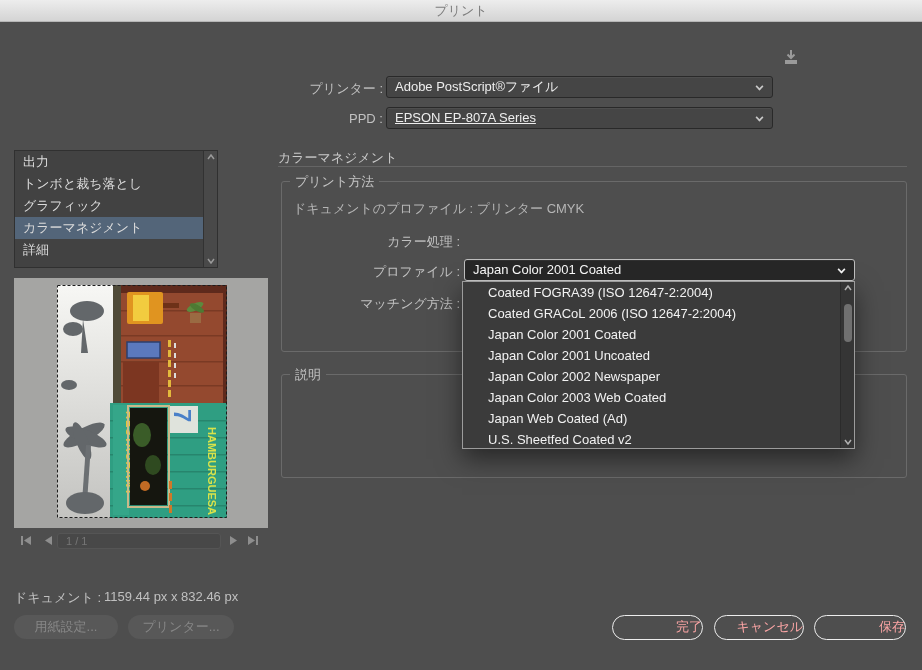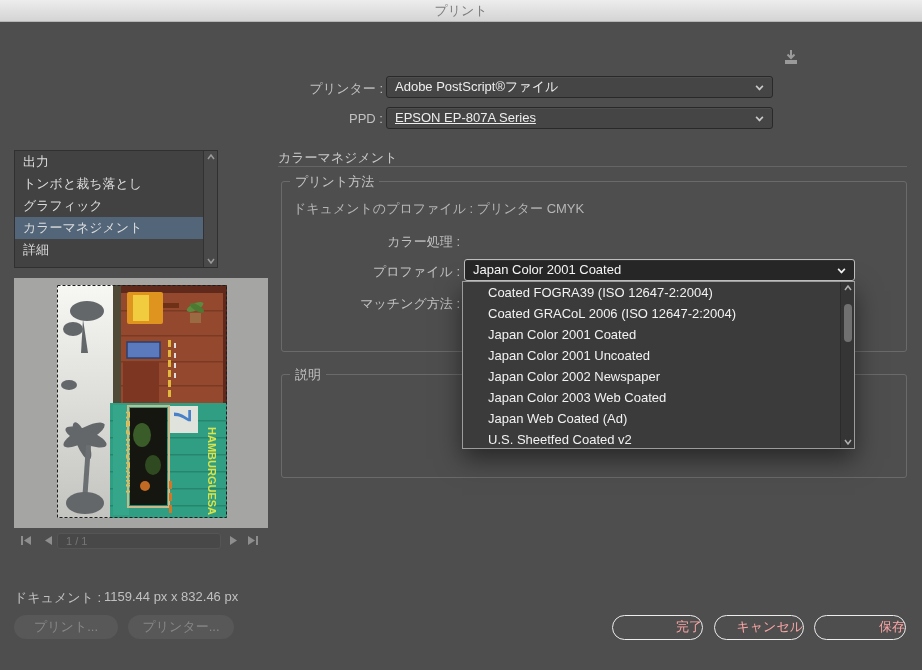--- a/index.html
+++ b/index.html
@@ -261,19 +261,19 @@
       <svg width="8" height="6" style="top:3px;" viewBox="0 0 8 6">
           <path d="M1 5 L4 1 L7 5" stroke="#b0b0b0" stroke-width="1.5" fill="none"></path>
         </svg>
       <div class="pop-thumb"></div>
       <svg width="8" height="6" style="bottom:3px;" viewBox="0 0 8 6">
           <path d="M1 1 L4 5 L7 1" stroke="#b0b0b0" stroke-width="1.5" fill="none"></path>
         </svg>
     </div>
   </div>
 
-  <div class="btn-disabled" style="left:14px;width:104px;">プリント...</div>
+  <div class="btn-disabled" style="left:14px;width:104px;">用紙設定...</div>
   <div class="btn-disabled" style="left:128px;width:106px;">プリンター...</div>
   <div class="btn-outline" style="left:612px;width:91px;">完了</div>
   <div class="btn-outline" style="left:714px;width:90px;">キャンセル</div>
   <div class="btn-outline" style="left:814px;width:92px;">保存</div>
 
 </div>
 
 </body></html>

